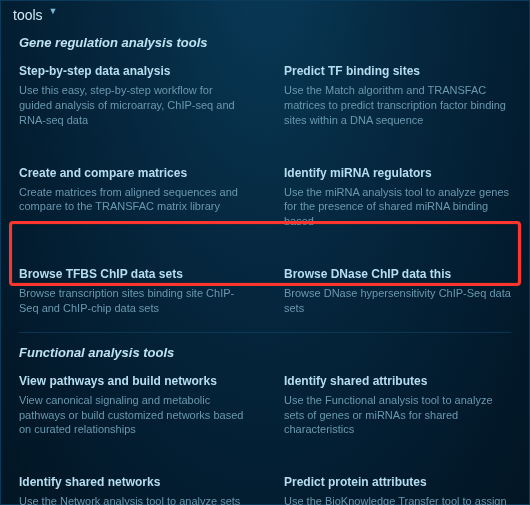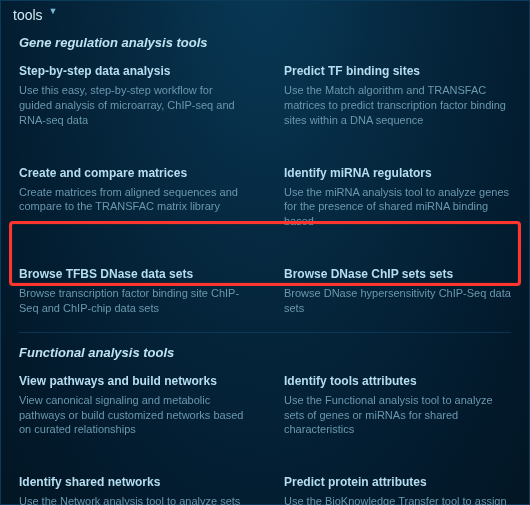--- a/index.html
+++ b/index.html
@@ -110,42 +110,42 @@
     </div>
     <div class="item">
       <div class="item-title">Create and compare matrices</div>
       <div class="item-desc">Create matrices from aligned sequences and compare to the TRANSFAC matrix library</div>
     </div>
     <div class="item">
       <div class="item-title">Identify miRNA regulators</div>
       <div class="item-desc">Use the miRNA analysis tool to analyze genes for the presence of shared miRNA binding based</div>
     </div>
     <div class="item">
-      <div class="item-title">Browse TFBS DNase data sets</div>
-      <div class="item-desc">Browse transcription factor binding site ChIP-Seq and ChIP-chip data sets</div>
+      <div class="item-title">Browse TFBS ChIP data sets</div>
+      <div class="item-desc">Browse transcription sites binding site ChIP-Seq and ChIP-chip data sets</div>
     </div>
     <div class="item">
-      <div class="item-title">Browse DNase ChIP sets sets</div>
+      <div class="item-title">Browse DNase ChIP data this</div>
       <div class="item-desc">Browse DNase hypersensitivity ChIP-Seq data sets</div>
     </div>
   </div>
 
   <div class="highlight-red"></div>
 
   <hr class="divider">
 
   <div class="section-title second">Functional analysis tools</div>
 
   <div class="grid">
     <div class="item">
       <div class="item-title">View pathways and build networks</div>
       <div class="item-desc">View canonical signaling and metabolic pathways or build customized networks based on curated relationships</div>
     </div>
     <div class="item">
-      <div class="item-title">Identify tools attributes</div>
+      <div class="item-title">Identify shared attributes</div>
       <div class="item-desc">Use the Functional analysis tool to analyze sets of genes or miRNAs for shared characteristics</div>
     </div>
     <div class="item">
       <div class="item-title">Identify shared networks</div>
       <div class="item-desc">Use the Network analysis tool to analyze sets of genes for clusters of highly connected nodes</div>
     </div>
     <div class="item">
       <div class="item-title">Predict protein attributes</div>
       <div class="item-desc">Use the BioKnowledge Transfer tool to assign predictive functions to uncharacterized protein sequences</div>
     </div>

